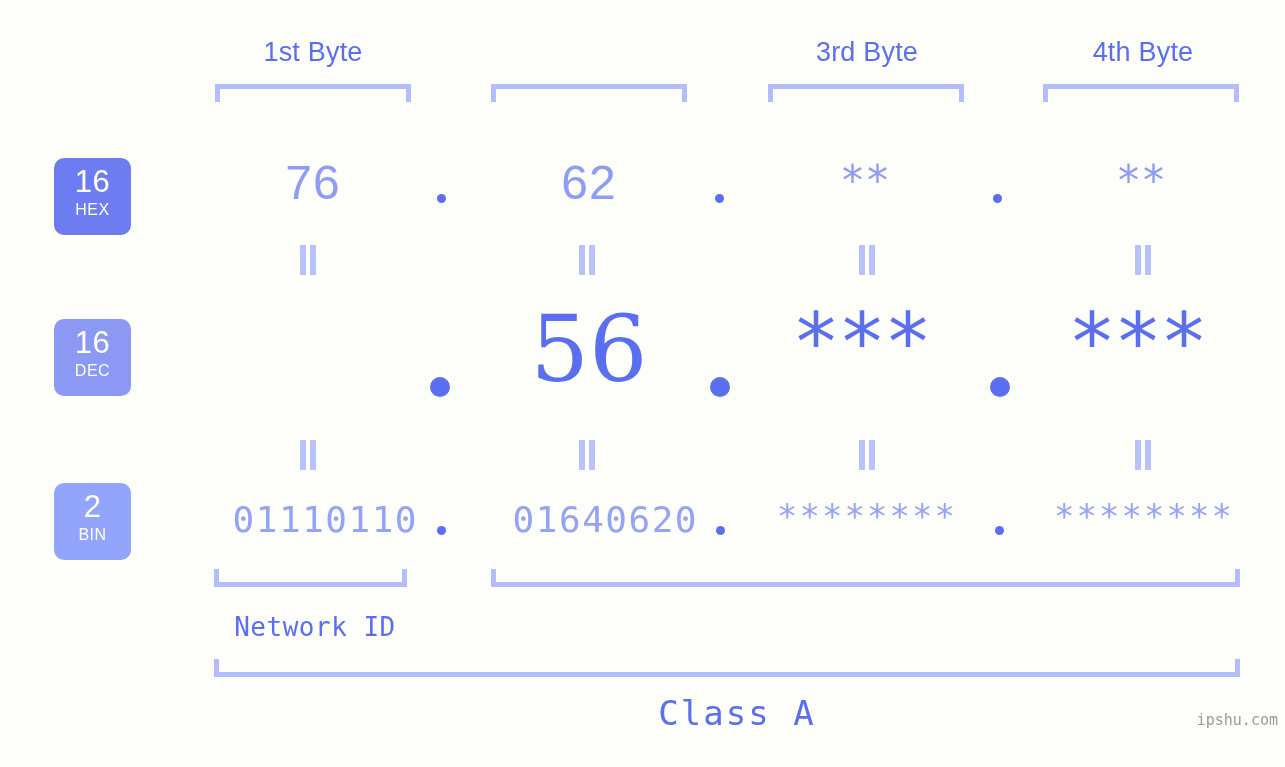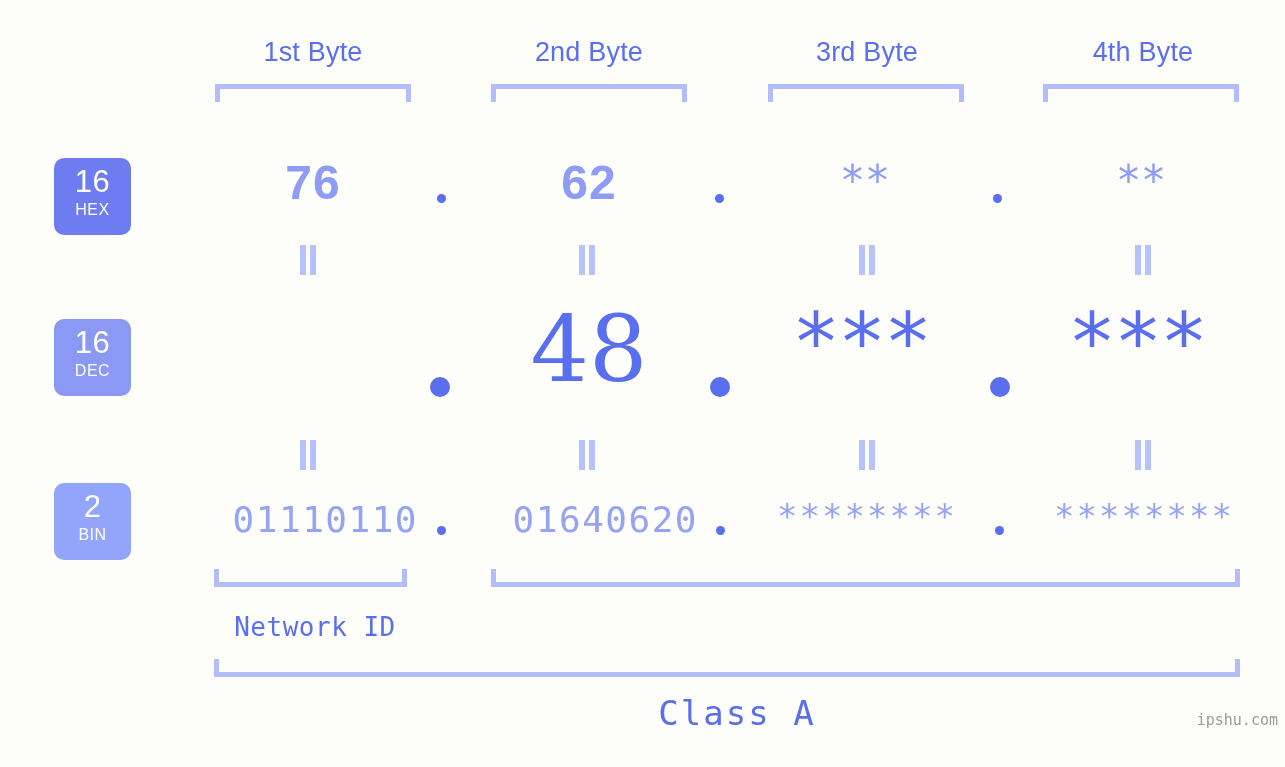--- a/index.html
+++ b/index.html
@@ -93,21 +93,20 @@
     position: absolute;
     top: 152px;
     height: 62px;
     line-height: 62px;
     text-align: center;
     font-family: "Liberation Sans", sans-serif;
     font-size: 48px;
     color: #8e9cf5;
     white-space: nowrap;
     letter-spacing: 1px;
-    font-weight: bold;
   }
   .hex-star {
     position: absolute;
     top: 150px;
     height: 62px;
     line-height: 62px;
     text-align: center;
     font-family: "DejaVu Sans", sans-serif;
     font-size: 42px;
     color: #8e9cf5;
@@ -239,21 +238,20 @@
     letter-spacing: 0px;
     white-space: nowrap;
   }
 </style>
 </head>
 <body>
 
 <div id="stage">
 
   <div class="byte-header" style="left:196px;width:220px;">1st Byte</div>
-  <div class="byte-header" style="left:472px;width:220px;">2nd Byte</div>
   <div class="byte-header" style="left:750px;width:220px;">3rd Byte</div>
   <div class="byte-header" style="left:1026px;width:220px;">4th Byte</div>
 
   <div class="bracket-top" style="left:208px;width:196px;"></div>
   <div class="bracket-top" style="left:484px;width:196px;"></div>
   <div class="bracket-top" style="left:761px;width:196px;"></div>
   <div class="bracket-top" style="left:1036px;width:196px;"></div>
 
   <div class="badge badge-hex">
     <span class="num">16</span>
@@ -275,21 +273,21 @@
   <div class="hex-star" style="left:750px;width:220px;">**</div>
   <div class="hex-dot" style="left:986px;"></div>
   <div class="hex-star" style="left:1026px;width:220px;">**</div>
 
   <div class="eqsep" style="left:289px;top:245px;"><i></i><i></i></div>
   <div class="eqsep" style="left:568px;top:245px;"><i></i><i></i></div>
   <div class="eqsep" style="left:848px;top:245px;"><i></i><i></i></div>
   <div class="eqsep" style="left:1124px;top:245px;"><i></i><i></i></div>
 
   <div class="dec-dot" style="left:423px;"></div>
-  <div class="dec-val" style="left:472px;width:220px;">48</div>
+  <div class="dec-val" style="left:472px;width:220px;">56</div>
   <div class="dec-dot" style="left:703px;"></div>
   <div class="dec-star" style="left:748px;width:220px;">***</div>
   <div class="dec-dot" style="left:983px;"></div>
   <div class="dec-star" style="left:1024px;width:220px;">***</div>
 
   <div class="eqsep" style="left:289px;top:440px;"><i></i><i></i></div>
   <div class="eqsep" style="left:568px;top:440px;"><i></i><i></i></div>
   <div class="eqsep" style="left:848px;top:440px;"><i></i><i></i></div>
   <div class="eqsep" style="left:1124px;top:440px;"><i></i><i></i></div>
 

